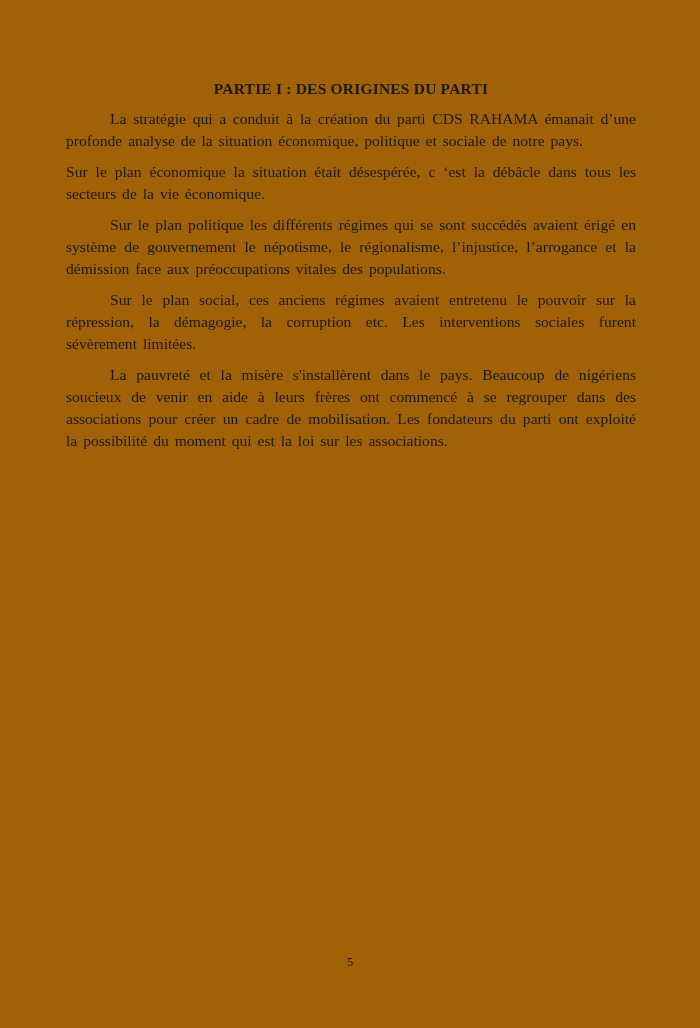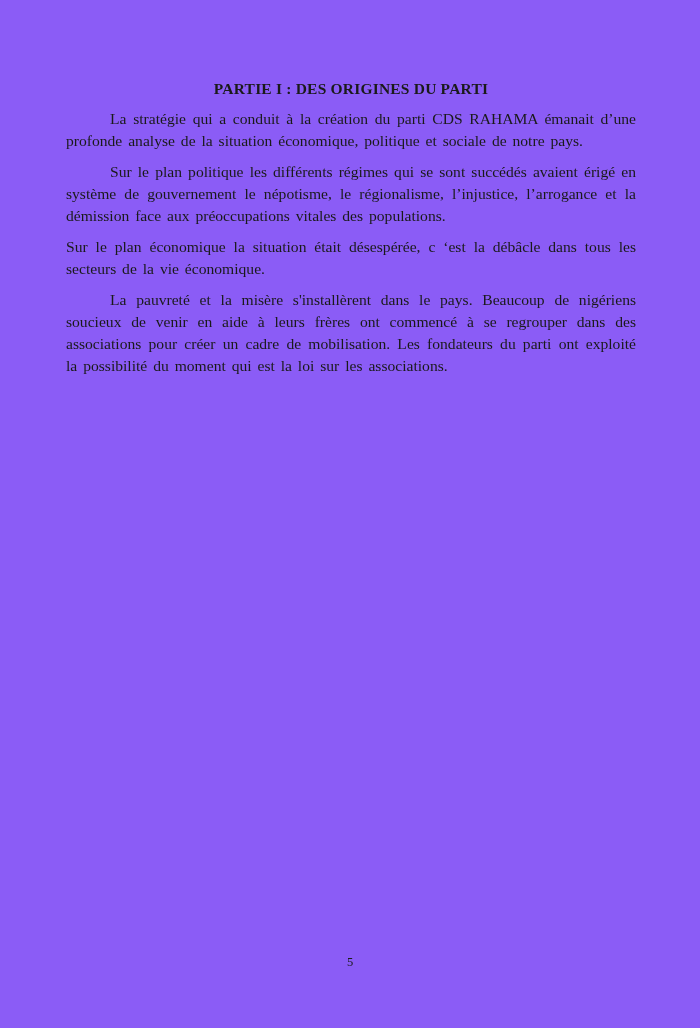--- a/index.html
+++ b/index.html
@@ -5,21 +5,21 @@
   html, body {
     margin: 0;
     padding: 0;
     background: #ffffff;
   }
   .page {
     position: relative;
     width: 700px;
     height: 1028px;
     margin: 0 auto;
-    background: #8b5cf6;
+    background: #a16207;
     font-family: "Liberation Serif", "DejaVu Serif", serif;
     color: #1a1a1a;
     box-sizing: border-box;
     padding: 80px 64px 12px 66px;
     overflow: hidden;
   }
   .doc-title {
     text-align: center;
     font-weight: bold;
     font-size: 15.5px;
@@ -50,21 +50,22 @@
   }
 </style>
 </head>
 <body>
 
 <div class="page">
   <h1 class="doc-title">PARTIE I : DES ORIGINES DU PARTI</h1>
 
   <p class="para indent">La stratégie qui a conduit à la création du parti CDS RAHAMA émanait d’une profonde analyse de la situation économique, politique et sociale de notre pays.</p>
 
+  <p class="para no-indent">Sur le plan économique la situation était désespérée,  c ‘est la débâcle dans tous les secteurs de la vie économique.</p>
+
   <p class="para indent">Sur le plan politique les différents régimes qui se sont succédés avaient érigé en système de gouvernement le népotisme, le régionalisme, l’injustice, l’arrogance et la démission face aux préoccupations vitales des populations.</p>
 
-  <p class="para no-indent">Sur le plan économique la situation était désespérée,  c ‘est la débâcle dans tous les secteurs de la vie économique.</p>
-
+  <p class="para indent">Sur le plan social, ces anciens régimes avaient entretenu le pouvoir sur la répression, la démagogie, la corruption etc. Les interventions sociales furent sévèrement limitées.</p>
 
   <p class="para indent">La pauvreté et la misère s'installèrent dans le pays. Beaucoup de nigériens soucieux de venir en aide à leurs frères ont commencé à se regrouper dans des associations pour créer un cadre de mobilisation. Les fondateurs du parti ont exploité la possibilité du moment qui est la loi sur les associations.</p>
 
   <div class="page-number">5</div>
 </div>
 
 </body></html>

